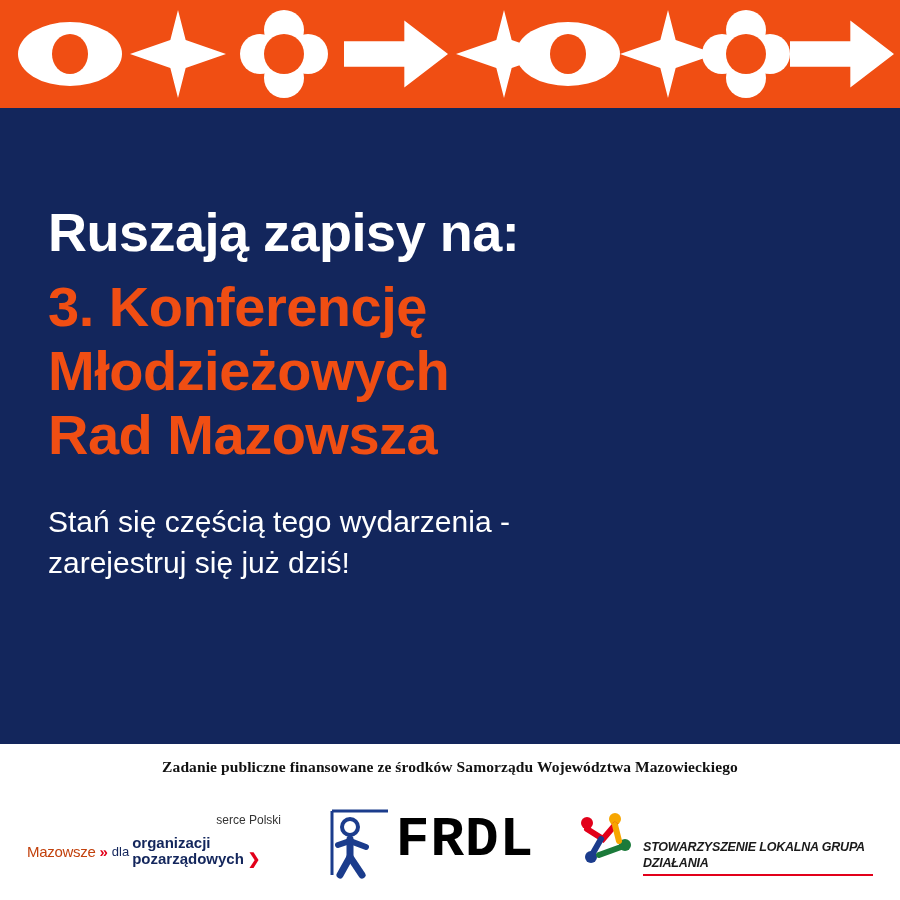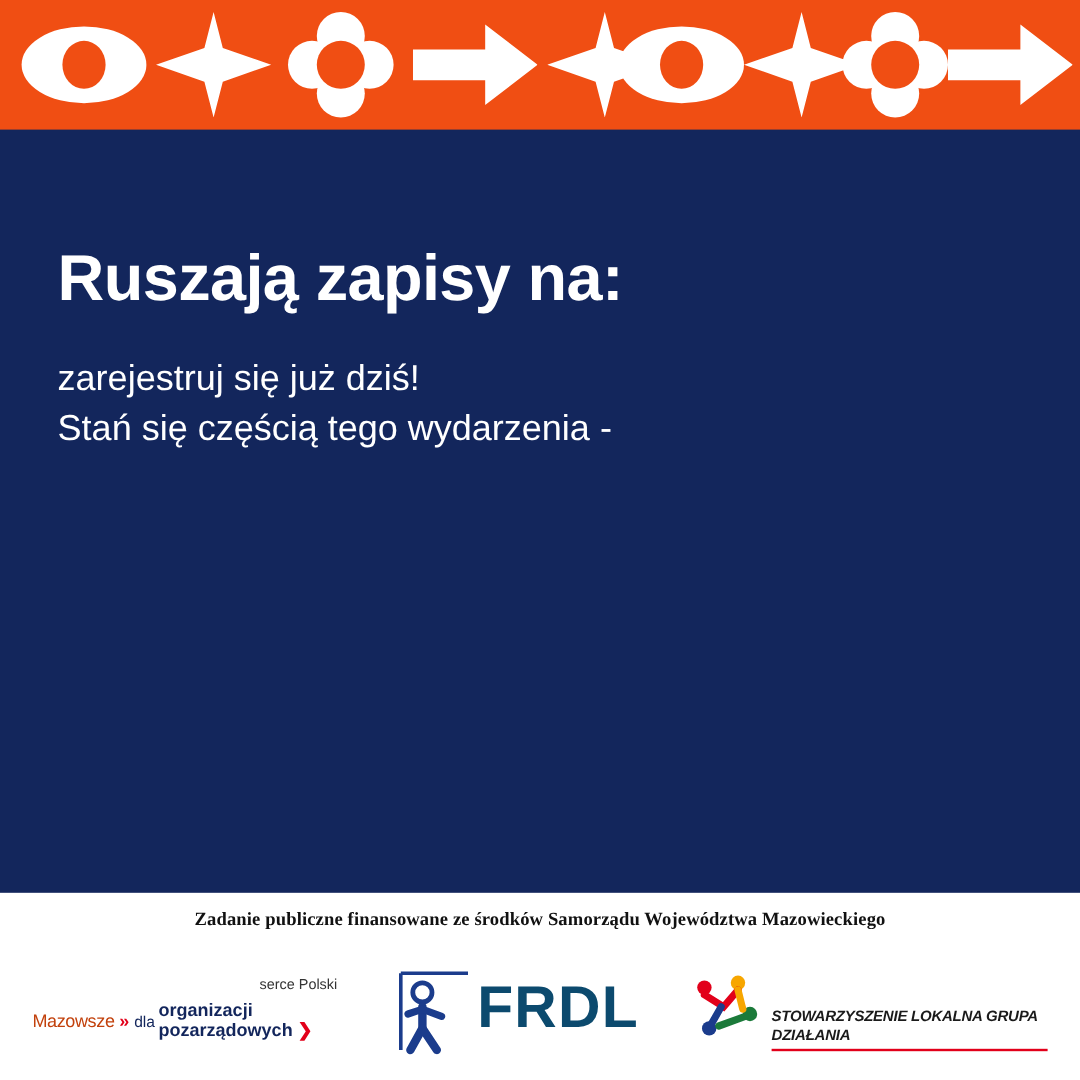--- a/index.html
+++ b/index.html
@@ -205,24 +205,24 @@
   
   .logo-frdl {
     width: 250px;
     display: flex;
     align-items: center;
     justify-content: center;
     position: relative;
   }
   .frdl-mark { width: 64px; height: 78px; position: relative; margin-right: 6px; }
   .frdl-text {
-    color: #0c4a6e;
-    font-family: Liberation Sans, sans-serif;
-    font-weight: 700;
-    font-size: 49px;
+    color: #000000;
+    font-family: Liberation Mono, monospace;
+    font-weight: 700;
+    font-size: 56px;
     letter-spacing: 1px;
     line-height: 1;
   }
 
   
   .logo-lgd { width: 300px; display: flex; align-items: center; }
   .lgd-mark { width: 62px; height: 62px; position: relative; flex: 0 0 auto; margin-right: 8px; }
   .lgd-text { line-height: 1.25; }
   .lgd-line1 {
     font-family: "Liberation Sans", sans-serif;
@@ -288,23 +288,28 @@
         <i class="r"></i>
         <i class="c"></i>
     </div>
     <div class="orn orn-arrow" style="left:790px">
       <div class="a"></div>
     </div>
   </div>
 
   <div class="main">
     <div class="headline-white">Ruszają zapisy na:</div>
+    <div class="headline-orange">
+      <div>3. Konferencję</div>
+      <div>Młodzieżowych</div>
+      <div>Rad Mazowsza</div>
+    </div>
     <div class="subline">
+      <div>Stań się częścią tego wydarzenia -</div>
       <div>zarejestruj się już dziś!</div>
-      <div>Stań się częścią tego wydarzenia -</div>
     </div>
   </div>
 
   <div class="footer">
     <div class="funding-note">Zadanie publiczne finansowane ze środków Samorządu Województwa Mazowieckiego</div>
 
     <div class="logos">
 
       <div class="logo-maz">
         <div class="maz-sub">serce Polski</div>

